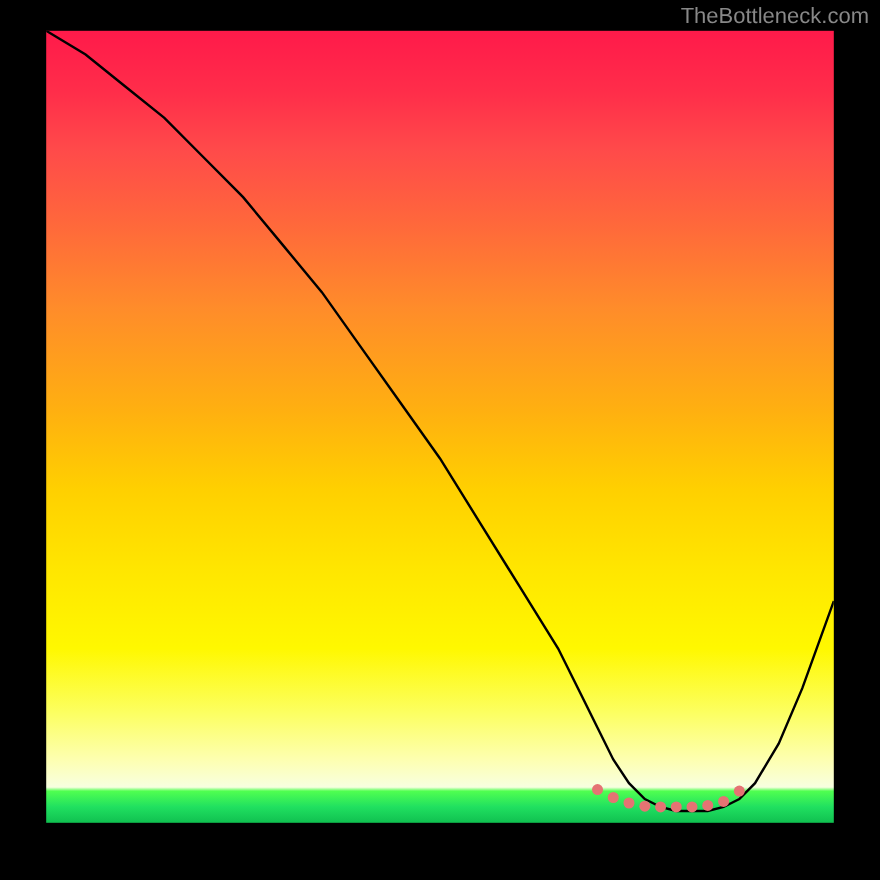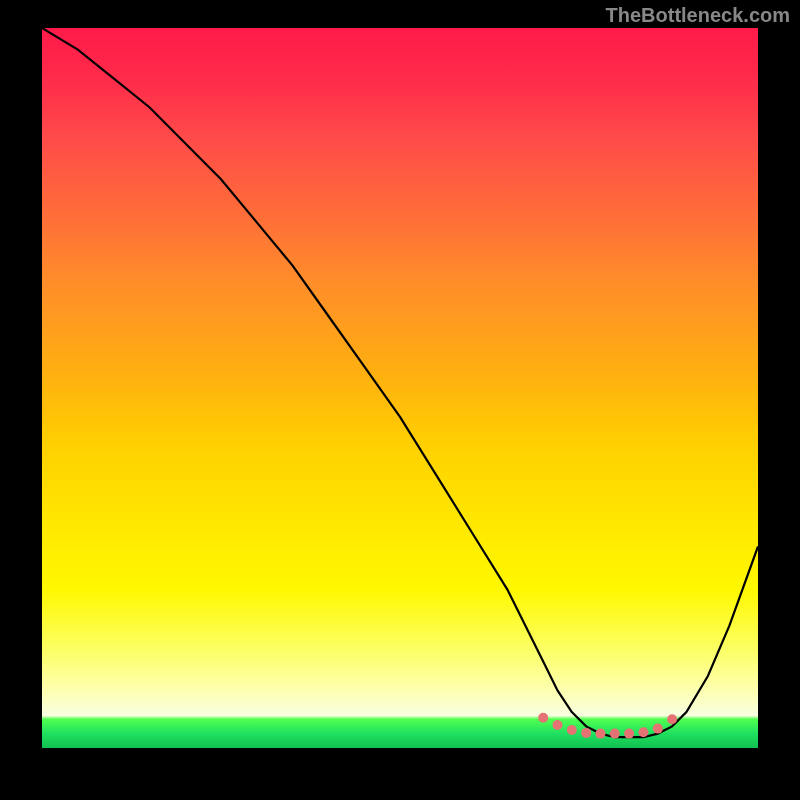--- a/index.html
+++ b/index.html
@@ -16,21 +16,21 @@
     width: 800px;
     height: 800px;
     background: #000;
   }
   .watermark {
     position: absolute;
     top: 4px;
     right: 10px;
     color: #888;
     font-size: 20px;
-    font-weight: bold;
+    font-weight: normal;
     z-index: 10;
   }
   .plot-area {
     position: absolute;
     left: 42px;
     top: 28px;
     width: 716px;
     height: 720px;
     background: linear-gradient(to bottom,
       #ff1a4a 0%,

